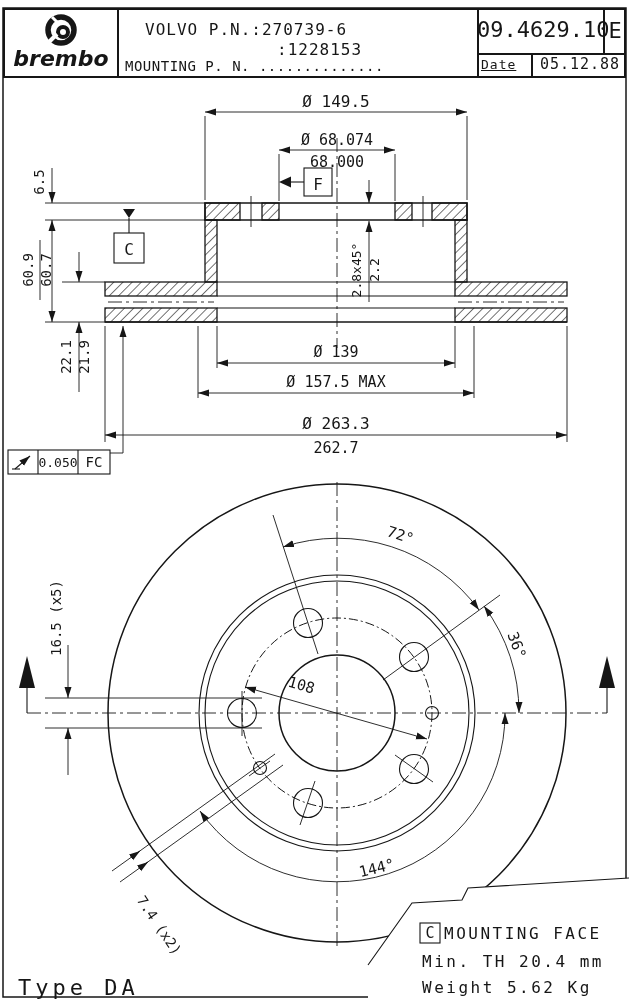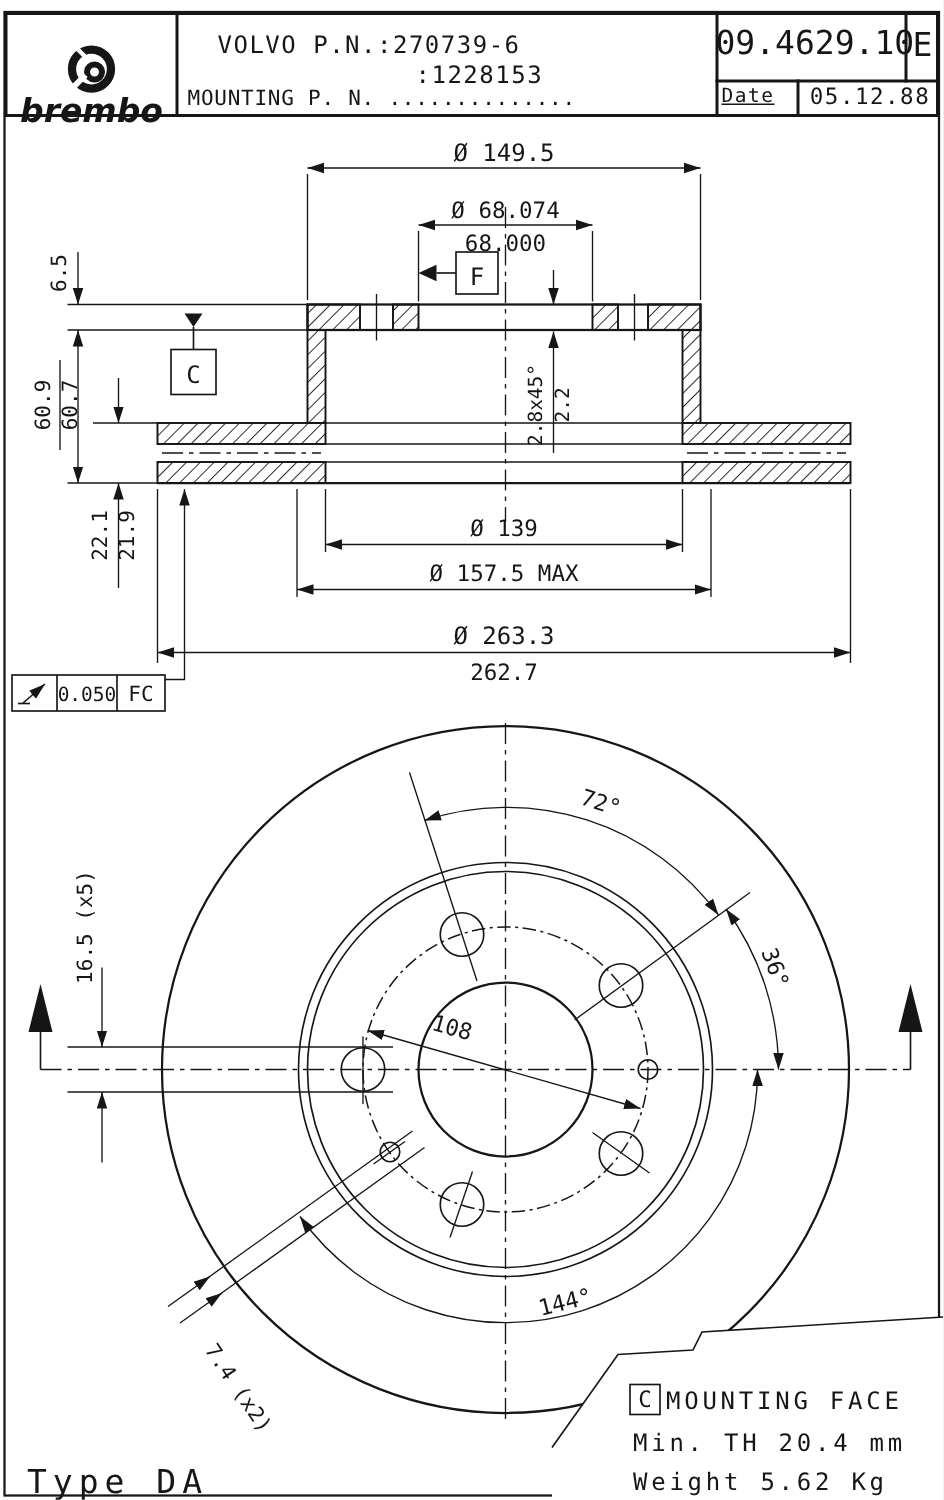--- a/index.html
+++ b/index.html
@@ -5,21 +5,21 @@
   html,body{margin:0;padding:0;background:#e8e8e8;}
   #sheet{position:relative;width:629px;height:1000px;background:#ffffff;overflow:hidden;
          font-family:"DejaVu Sans Mono", monospace; color:#161616;}
   
   .hdr{position:absolute;left:3px;top:8px;width:619px;height:66px;border:2px solid #161616;background:#fff;}
   .hdr .vline{position:absolute;top:0;width:2px;height:100%;background:#161616;}
   .hdr .v1{left:112px;} .hdr .v2{left:472px;}
   .hdr .h1{position:absolute;left:472px;top:43px;width:147px;height:2px;background:#161616;}
   .hdr .v3{position:absolute;left:598px;top:0;width:2px;height:45px;background:#161616;}
   .hdr .v4{position:absolute;left:526px;top:43px;width:2px;height:23px;background:#161616;}
-  .logo-cell{position:absolute;left:0;top:0;width:92px;height:66px;text-align:center;margin-top:16px;}
+  .logo-cell{position:absolute;left:0;top:0;width:92px;height:66px;text-align:center;}
   .logo-word{position:absolute;left:0;top:36px;width:112px;font-family:"DejaVu Sans",sans-serif;
              font-weight:bold;font-style:italic;font-size:22px;letter-spacing:0px;}
   .oem1{position:absolute;left:140px;top:10px;font-size:16px;letter-spacing:1px;white-space:pre;}
   .oem2{position:absolute;left:272px;top:30px;font-size:16px;letter-spacing:1px;white-space:pre;}
   .cust{position:absolute;left:120px;top:48px;font-size:14px;letter-spacing:0.5px;white-space:pre;}
   .pn{position:absolute;left:472px;top:7px;width:126px;text-align:left;font-size:22px;letter-spacing:0px;}
   .rev{position:absolute;left:598px;top:8px;width:24px;text-align:center;font-size:22px;}
   .datelab{position:absolute;left:476px;top:47px;font-size:13px;letter-spacing:1px;text-decoration:underline;}
   .dateval{position:absolute;left:528px;top:45px;width:94px;text-align:center;font-size:15px;letter-spacing:1px;}
   

